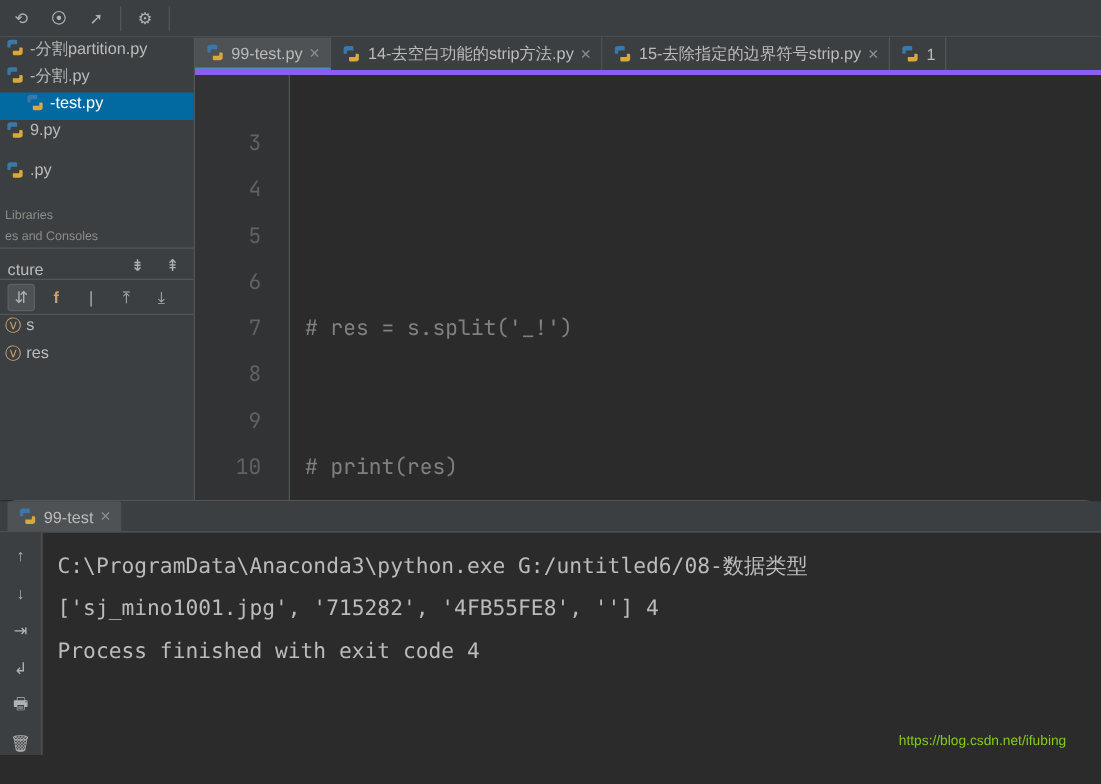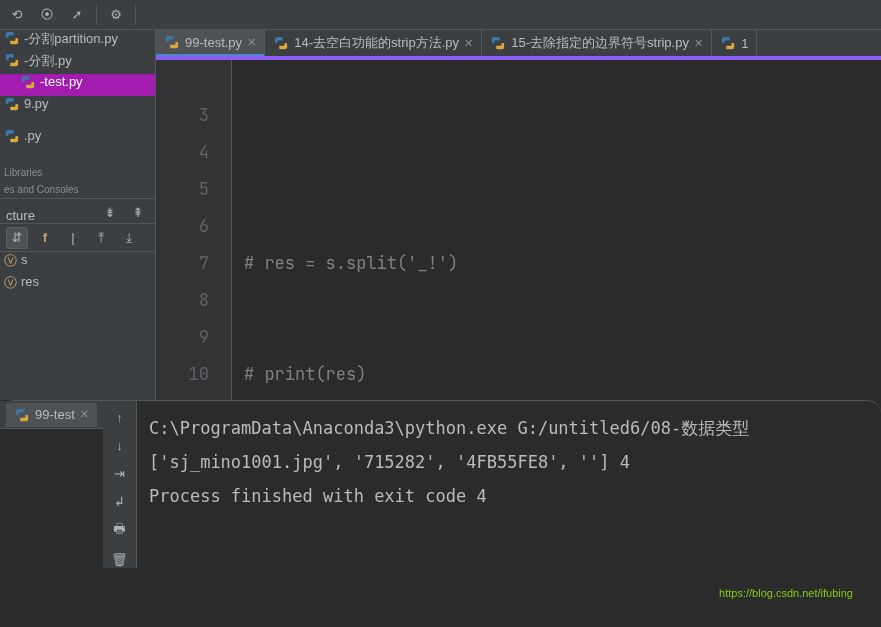--- a/index.html
+++ b/index.html
@@ -41,21 +41,21 @@
   overflow: hidden;
 }
 .tree-row {
   display: flex;
   align-items: flex-start;
   gap: 4px;
   height: 22px;
   padding-left: 4px;
   color: #bbbbbb;
 }
-.tree-row.sel { background: #a21caf; color: #fff; padding-left: 20px; }
+.tree-row.sel { background: #0369a1; color: #fff; padding-left: 20px; }
 .py-icon {
   width: 16px; height: 16px;
   display: inline-flex; align-items: center; justify-content: center;
 }
 .py-icon svg { width: 14px; height: 14px; }
 .sec-label {
   color: #8c8c8c;
   padding: 3px 4px;
   font-size: 10px;
 }
@@ -132,20 +132,21 @@
 }
 .gutter div { height: 37px; }
 .code-col { padding-left: 12px; white-space: pre; }
 .code-col div { height: 37px; }
 .c-cmt { color: #808080; }
 .console {
   height: 168px;
   background: #2b2b2b;
   border-top: 1px solid #515658;
   display: flex;
+  flex-direction: column;
   border-radius: 14px;
 }
 .con-hdr {
   height: 28px;
   background: #3c3f41;
   display: flex;
   align-items: center;
   padding: 0 6px;
   border-bottom: 1px solid #515658;
 }

